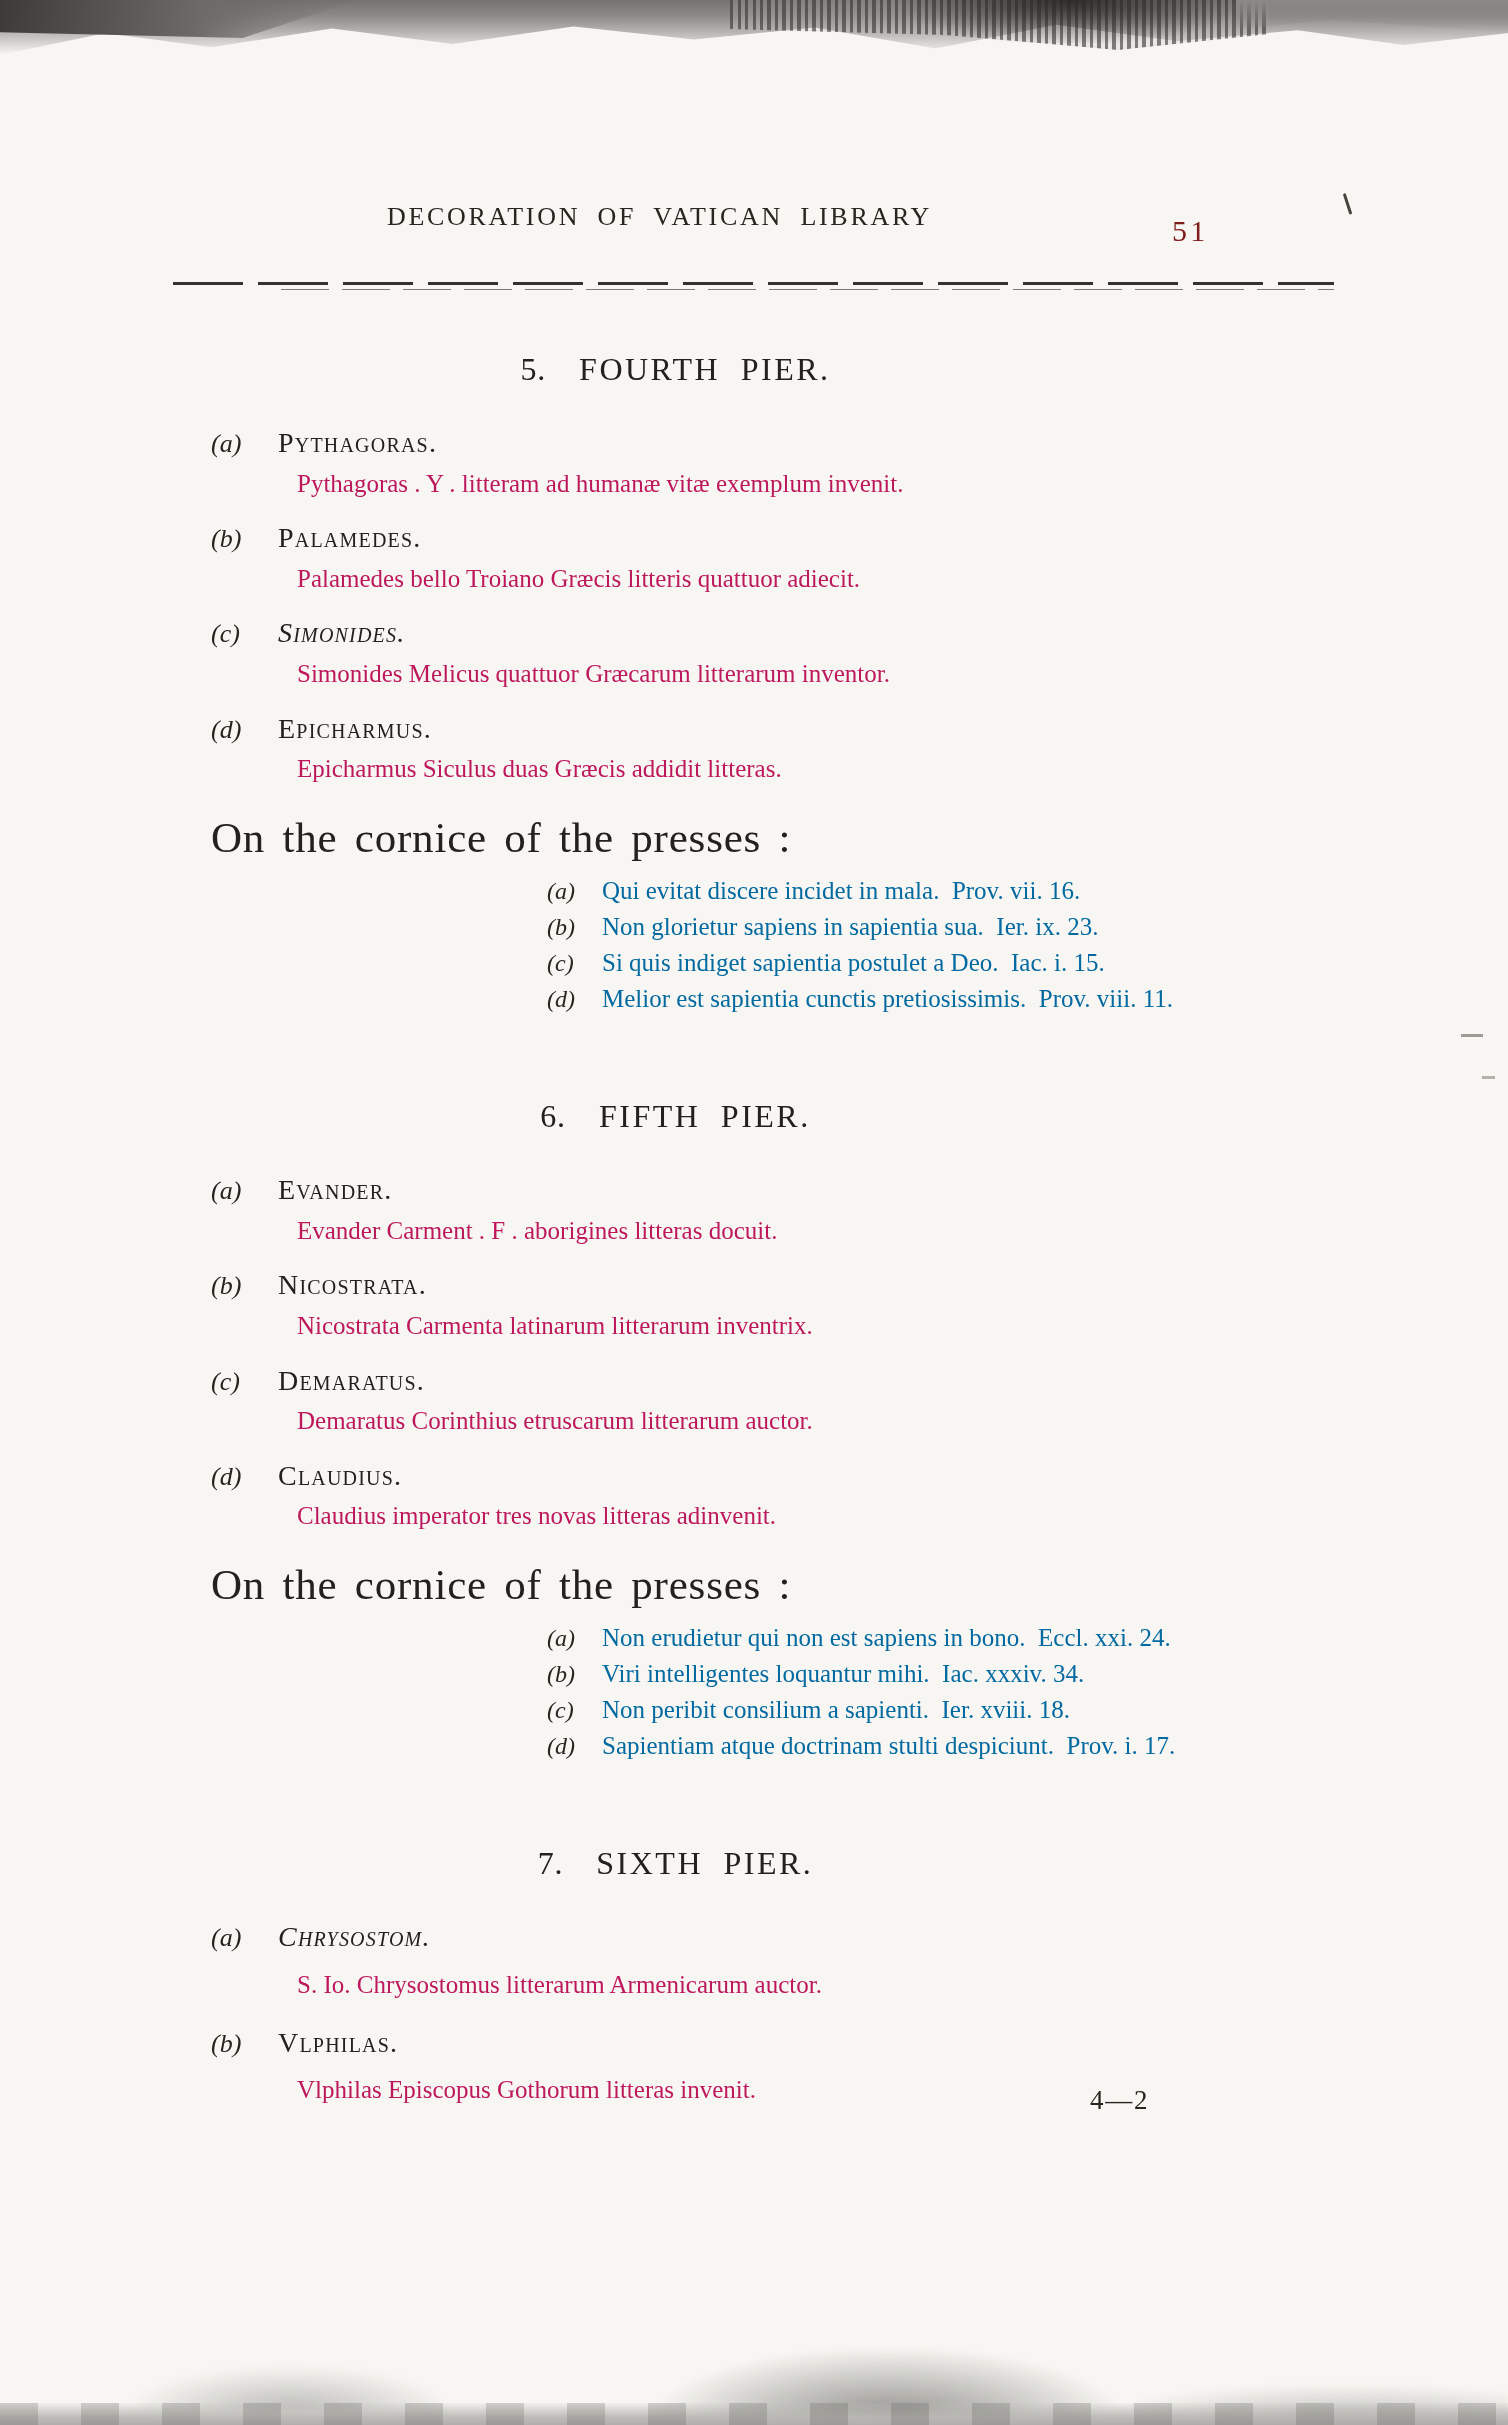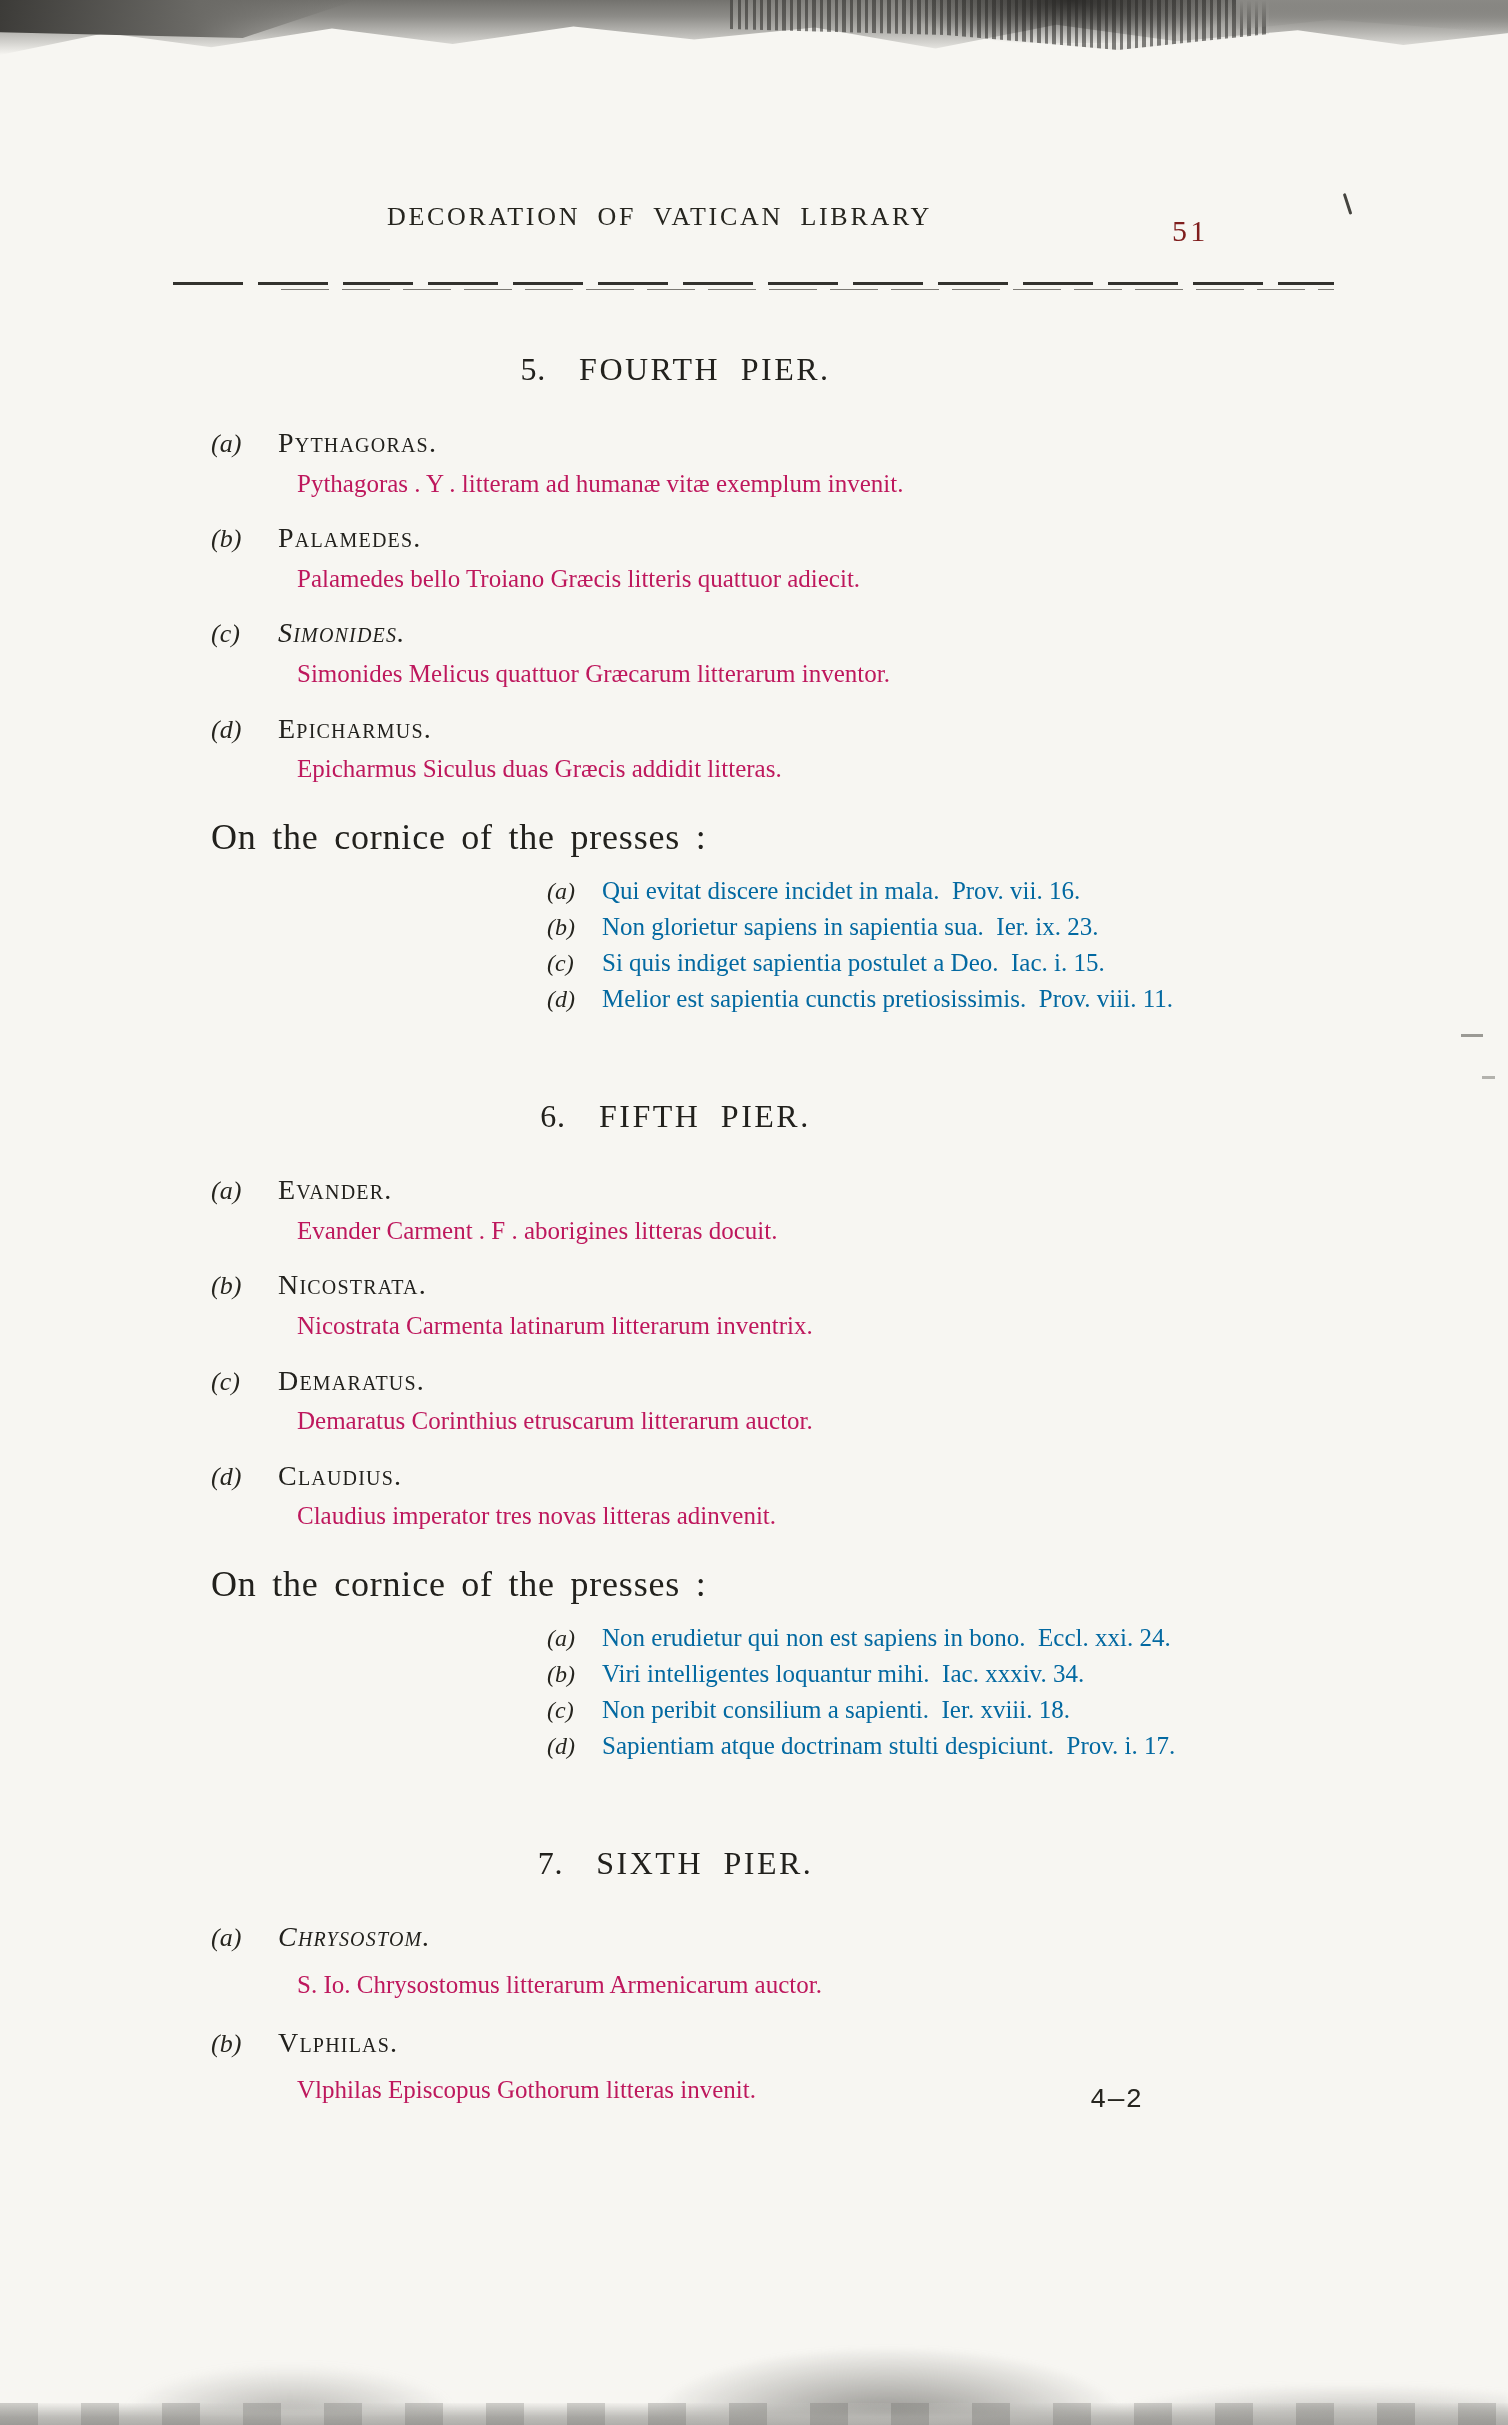--- a/index.html
+++ b/index.html
@@ -82,28 +82,28 @@
   .pier-number{margin-right:25px;letter-spacing:0.8px;}
   .pier-title{letter-spacing:2.5px;word-spacing:10px;}
   .entry{margin-bottom:21.6px;}
   .entry-head{display:flex;align-items:baseline;font-size:28px;line-height:33px;}
   .letter{font-style:italic;font-size:26px;color:#26251f;}
   .entry-letter{width:67px;flex:none;}
   .entry-name{font-variant:small-caps;letter-spacing:1.2px;color:#22211d;}
   .name-italic{font-style:italic;}
   .entry-text{margin-left:86px;margin-top:6.6px;font-size:25px;line-height:33px;color:#be185d;white-space:pre-wrap;}
   .cornice{margin-top:32px;}
-  .cornice-heading{font-size:36px;line-height:41px;margin-bottom:15px;letter-spacing:0.8px;word-spacing:5.8px;color:#22211d;}
+  .cornice-heading{font-size:43px;line-height:41px;margin-bottom:15px;letter-spacing:0.8px;word-spacing:5.8px;color:#22211d;}
   .cornice-list{margin-left:336px;}
   .cornice-item{display:flex;align-items:baseline;font-size:25px;line-height:35px;}
   .c-letter{width:55px;flex:none;font-size:24px;}
   .cornice-text{white-space:pre-wrap;color:#0369a1;}
   .sixth-pier .entry{margin-bottom:25px;}
   .sixth-pier .entry-text{margin-top:13.3px;}
-  .signature{position:absolute;top:2085px;left:1090px;font-size:27px;letter-spacing:1.7px;color:#26251f;font-family:Liberation Mono, monospace;}
+  .signature{position:absolute;top:2085px;left:1090px;font-size:27px;letter-spacing:1.7px;color:#26251f;}
 </style>
 </head>
 <body>
 
 <div class="top-artifact">
   <div class="ta-band"></div>
   <div class="ta-left"></div>
   <div class="ta-stripes"></div>
   <div class="ta-right-blob"></div>
   <div class="ta-right-edge"></div>

